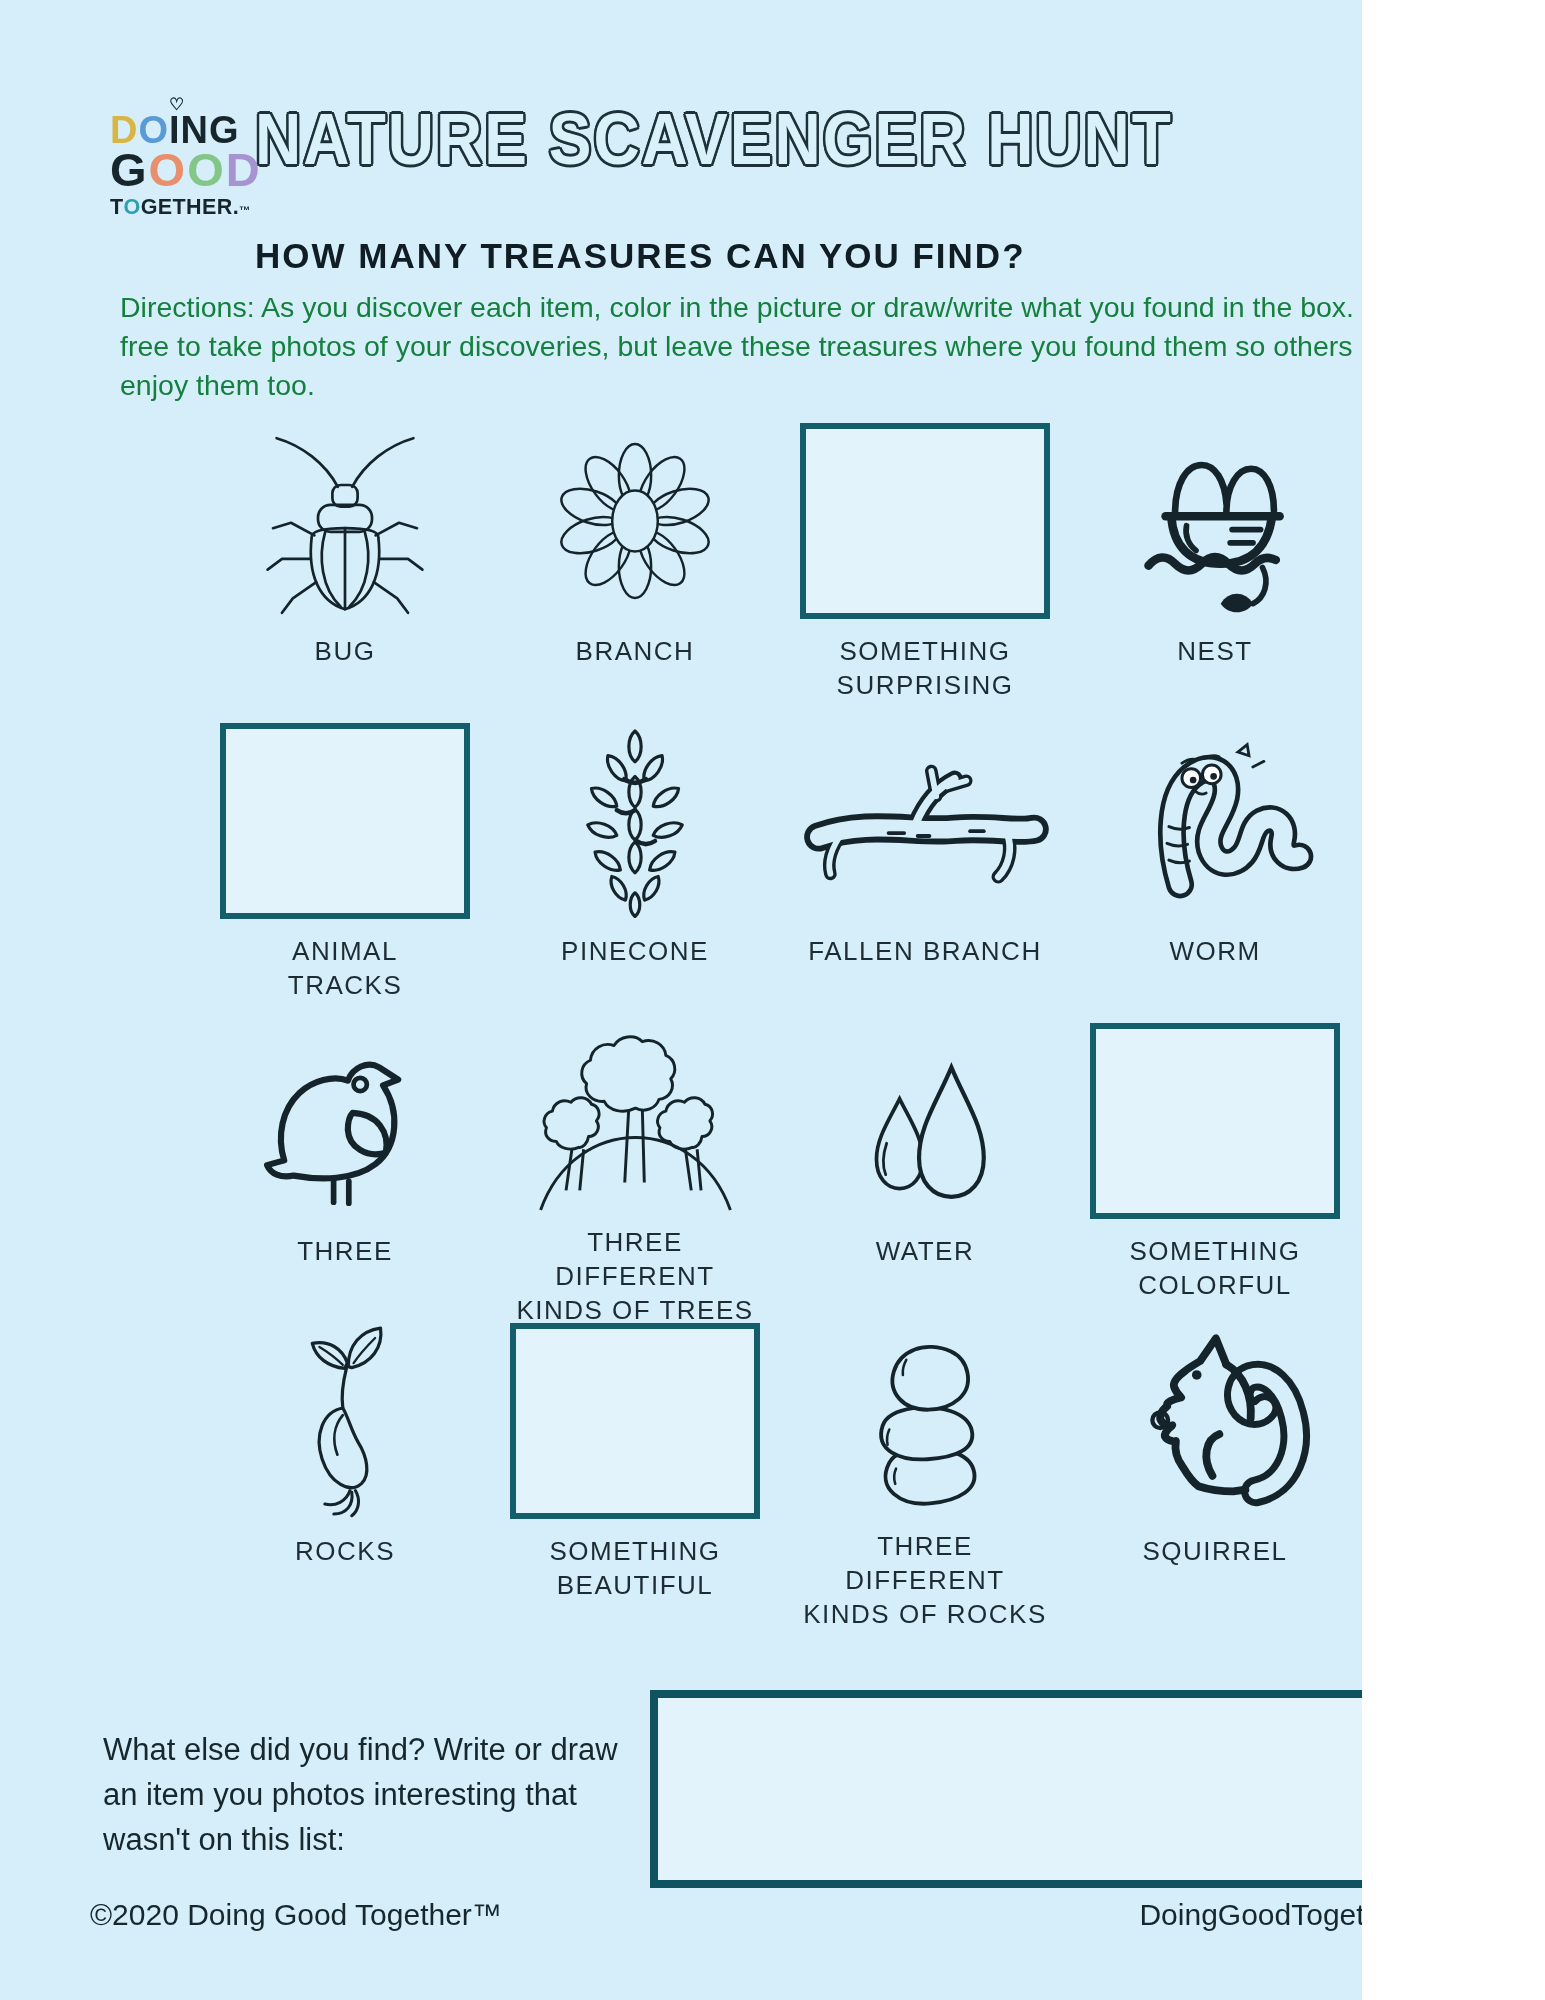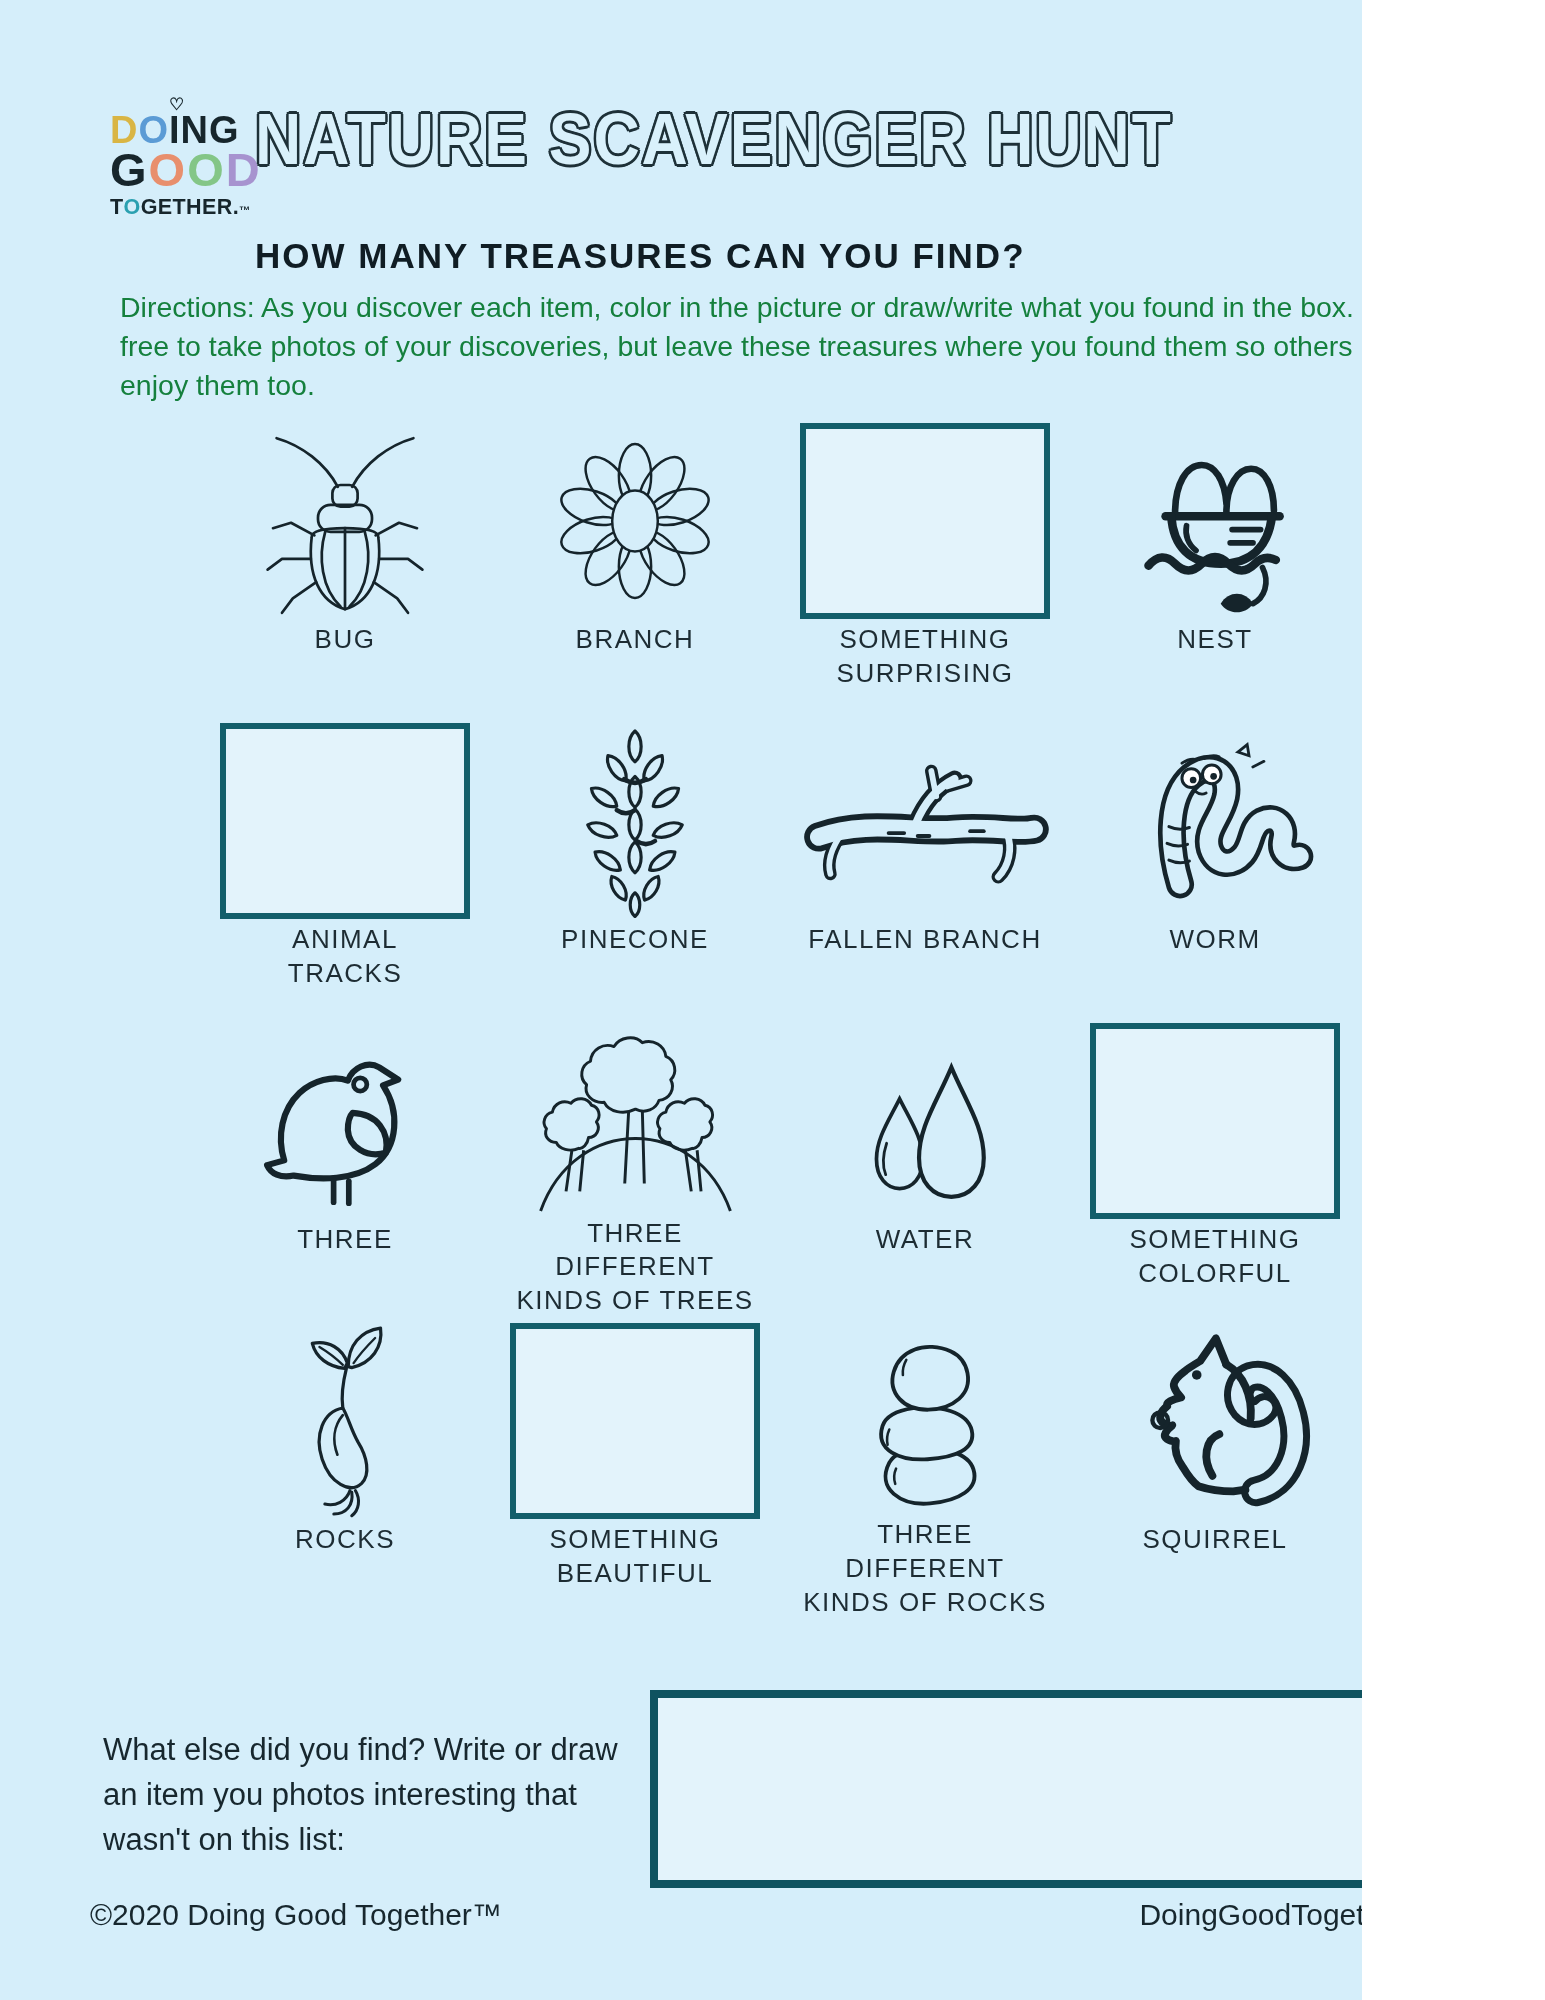--- a/index.html
+++ b/index.html
@@ -23,21 +23,21 @@
                     -2.5px 0 0 #1e3138, 2.5px 0 0 #1e3138, 0 -2.5px 0 #1e3138, 0 2.5px 0 #1e3138;}
   .page-subtitle{position:absolute;left:255px;top:236px;margin:0;font-size:35px;font-weight:bold;
         letter-spacing:2px;white-space:nowrap;color:#101d24;text-align:right;}
   .directions{position:absolute;left:120px;top:288px;width:1330px;margin:0;
         font-size:28.5px;line-height:1.36;color:#15803d;}
   
   .grid{position:absolute;left:200px;top:418px;width:1160px;display:grid;
         grid-template-columns:repeat(4,290px);grid-auto-rows:300px;}
   .cell{display:flex;flex-direction:column;align-items:center;}
   .icon-area{height:205px;display:flex;align-items:center;justify-content:center;}
-  .item-label{margin-top:0;text-align:center;font-size:26px;letter-spacing:1.5px;
+  .item-label{margin-top:12px;text-align:center;font-size:26px;letter-spacing:1.5px;
         line-height:1.3;max-width:260px;white-space:pre-line;color:#1d2c33;}
   .tbox{width:238px;height:184px;border:6px solid #135e6a;background:#e3f3fb;box-sizing:content-box;}
   
   .prompt{position:absolute;left:103px;top:1728px;width:520px;margin:0;
         font-size:31px;line-height:1.45;color:#17272e;}
   .big-box{position:absolute;left:650px;top:1690px;width:800px;height:182px;
         border:8px solid #0f5360;background:#e3f3fb;}
   .footer{position:absolute;left:90px;top:1898px;width:1368px;display:flex;
         justify-content:space-between;font-size:30px;color:#17272e;}
   svg{display:block;}

